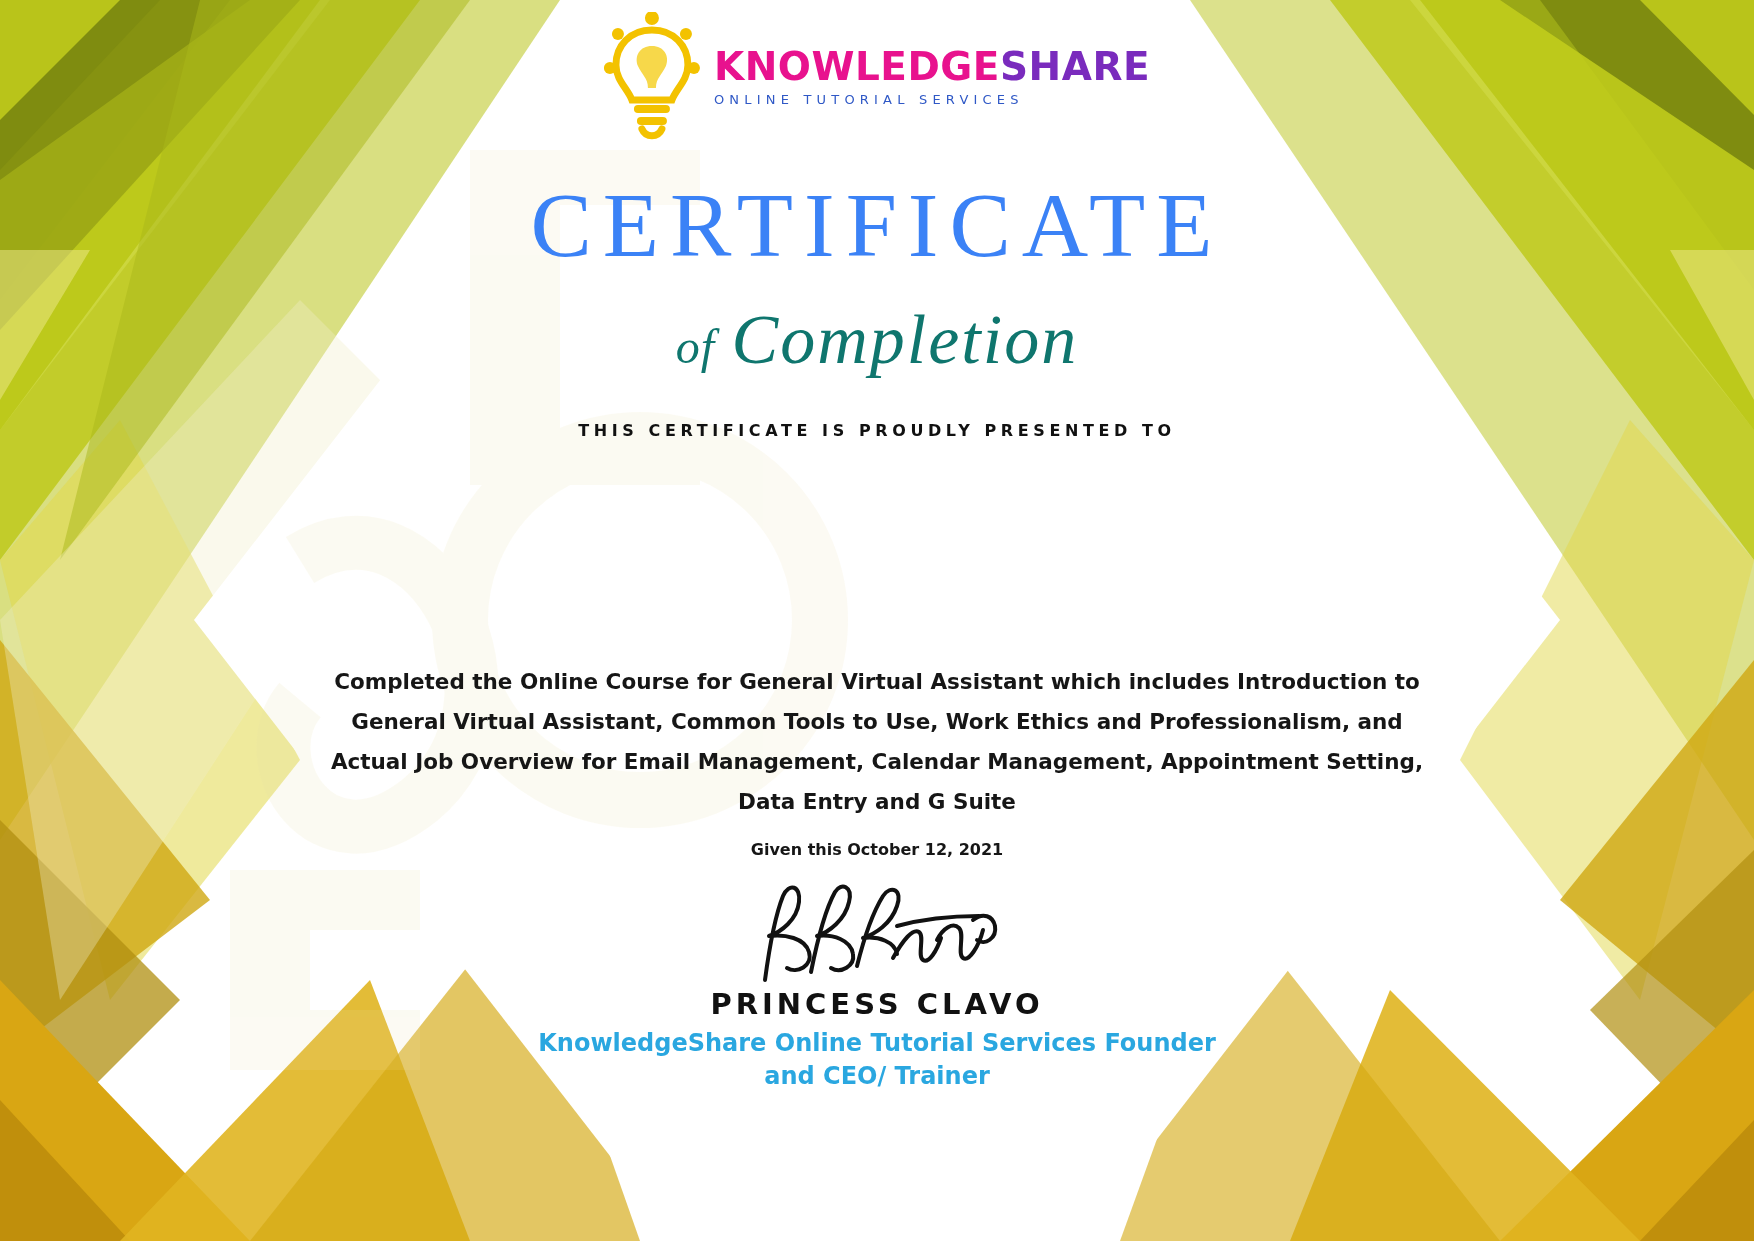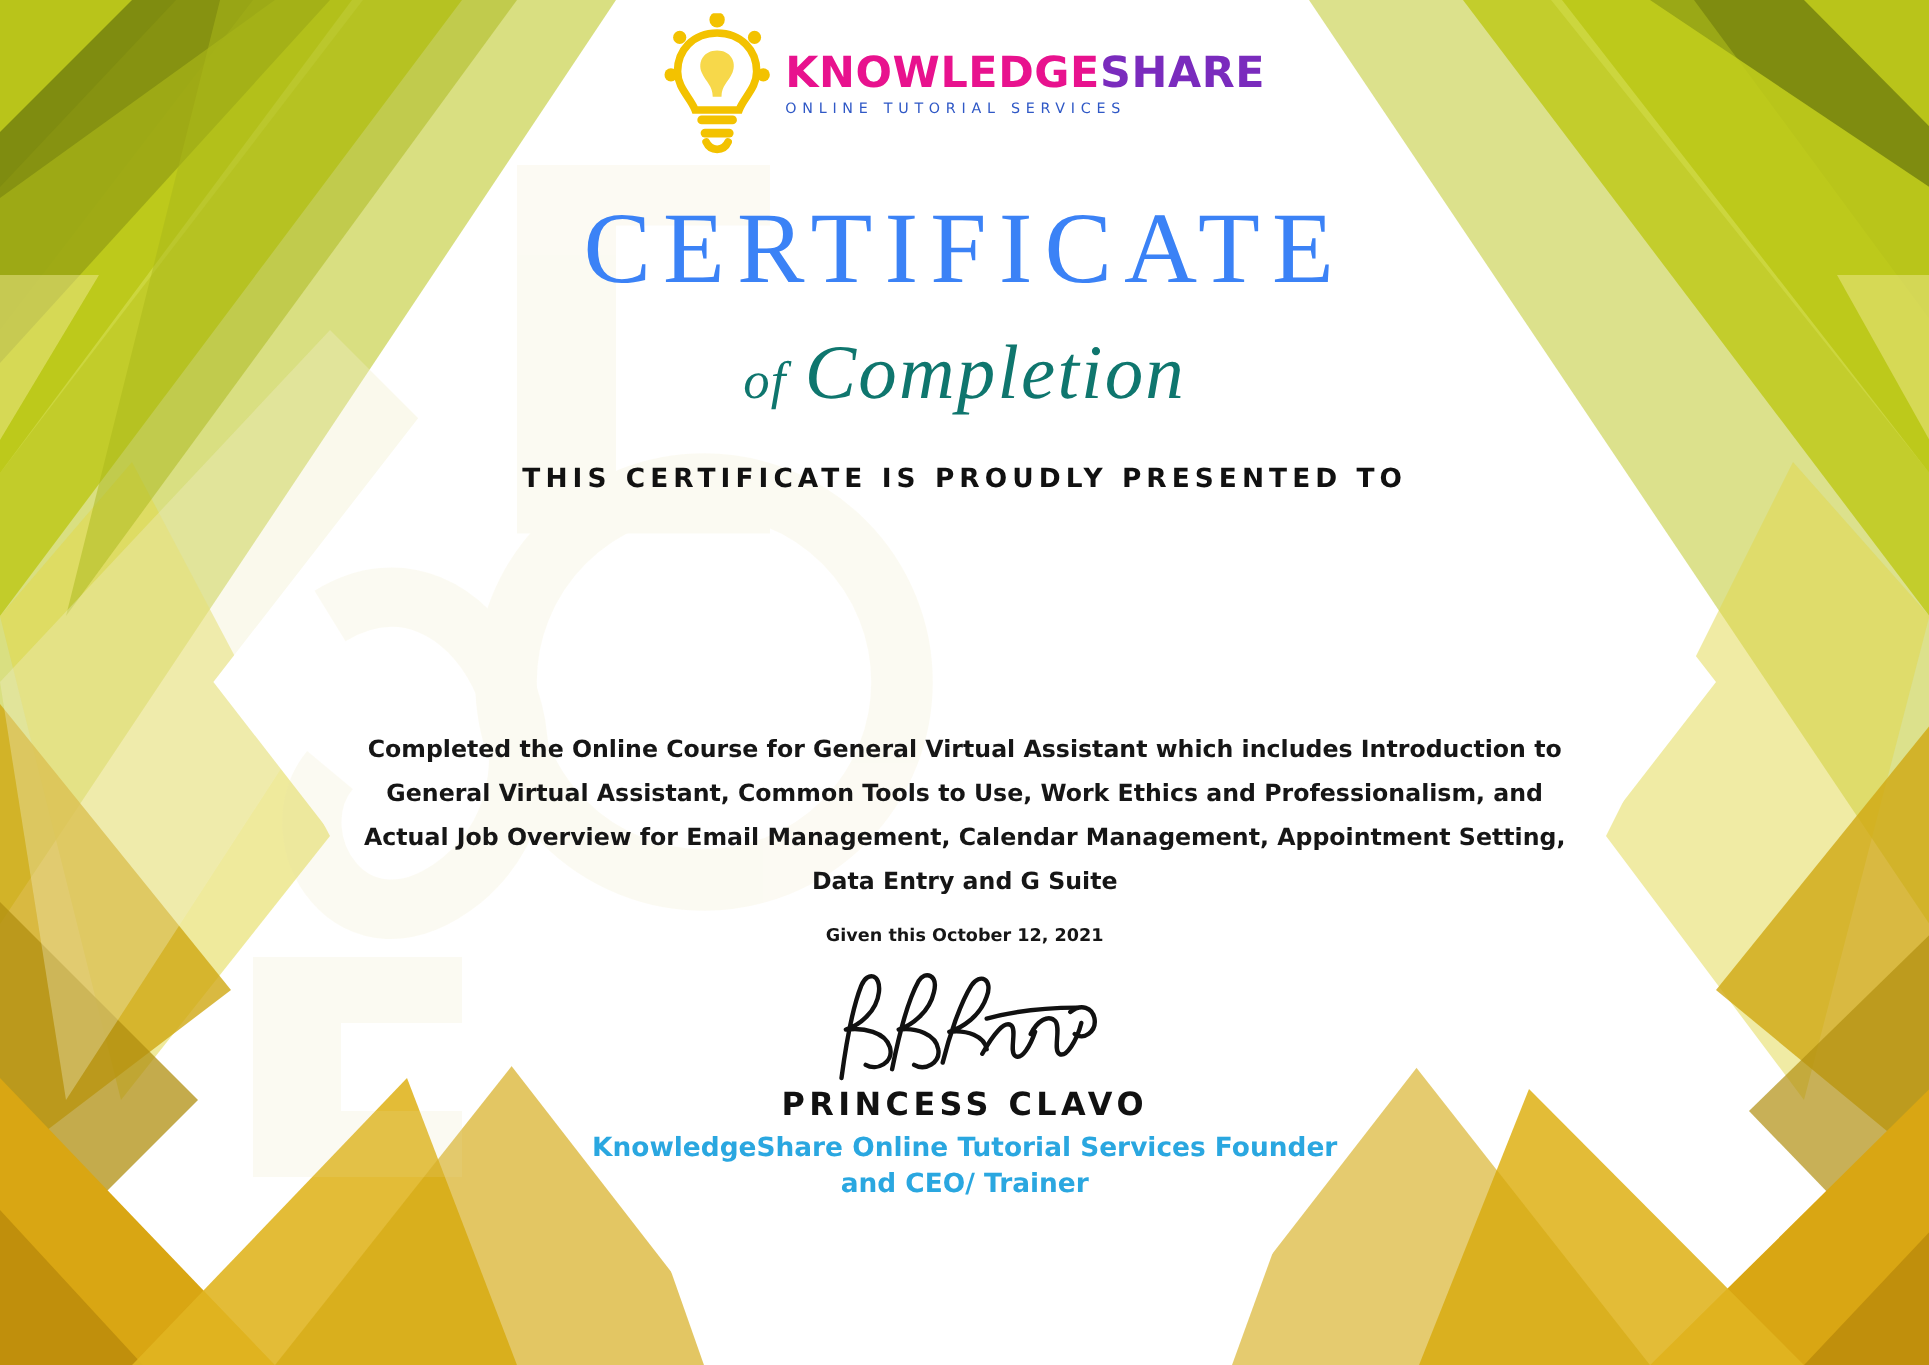--- a/index.html
+++ b/index.html
@@ -99,21 +99,21 @@
   .cert-subtitle .word {
     font-size: 70px;
     letter-spacing: 2px;
   }
 
   .presented-to {
     position: absolute;
     top: 421px;
     left: 0; right: 0;
     font-family: "DejaVu Sans", sans-serif;
-    font-size: 24px;
+    font-size: 16px;
     font-weight: bold;
     letter-spacing: 4.6px;
     color: #111;
   }
 
   .recipient {
     position: absolute;
     top: 500px;
     left: 0; right: 0;
     font-family: "Liberation Serif", serif;

